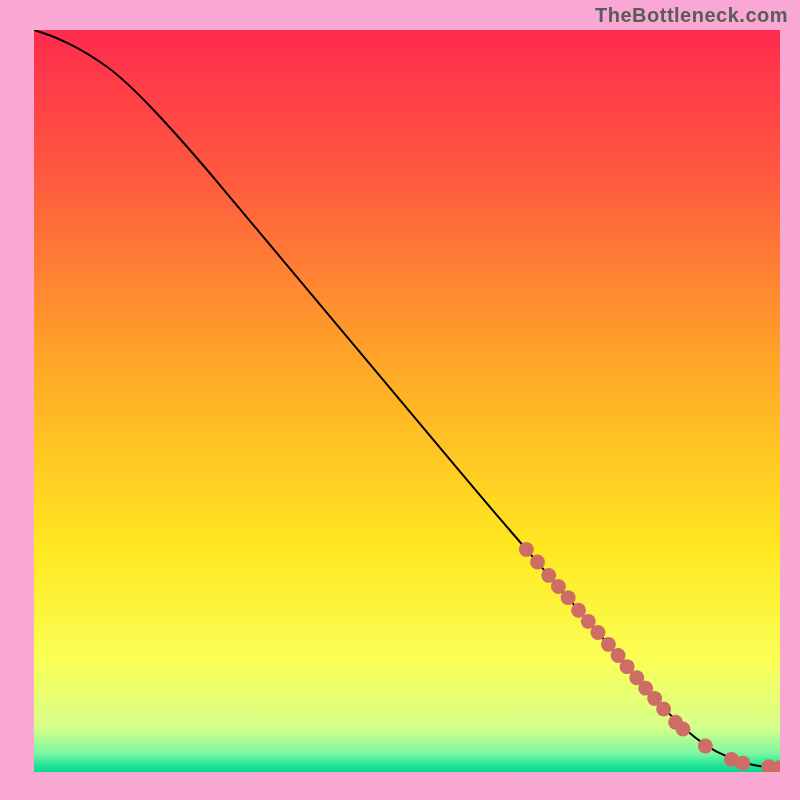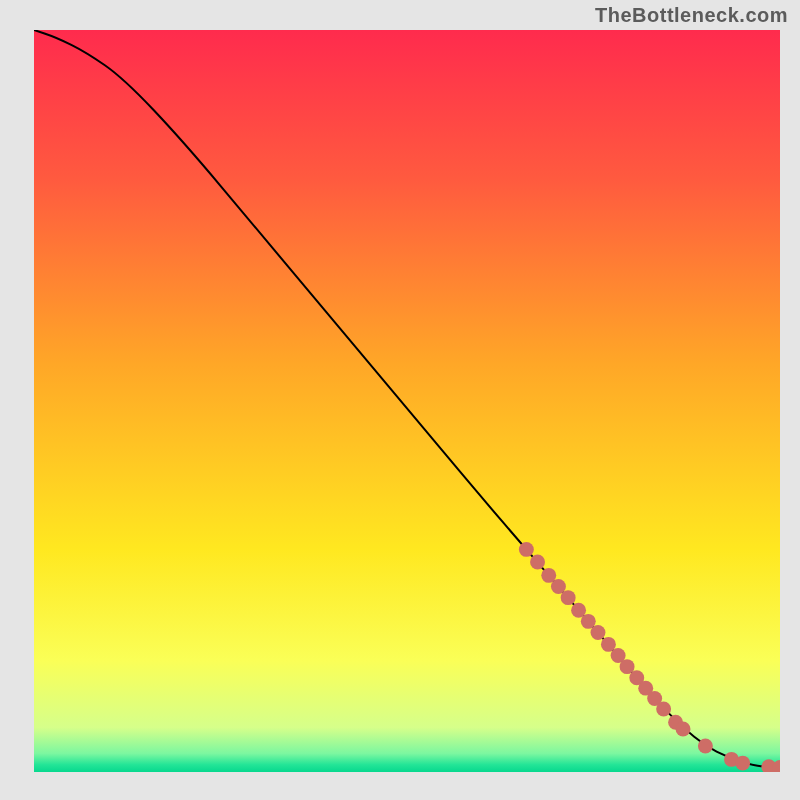--- a/index.html
+++ b/index.html
@@ -8,21 +8,21 @@
     width: 800px;
     height: 800px;
     overflow: hidden;
     background: #000;
     font-family: Arial, Helvetica, sans-serif;
   }
   .frame {
     position: relative;
     width: 800px;
     height: 800px;
-    background: #e5e5e5;
+    background: #f9a8d4;
   }
   .attr {
     position: absolute;
     top: 4px;
     right: 12px;
     color: #5b5b5b;
     font-size: 20px;
     font-weight: 600;
     letter-spacing: 0.5px;
   }

